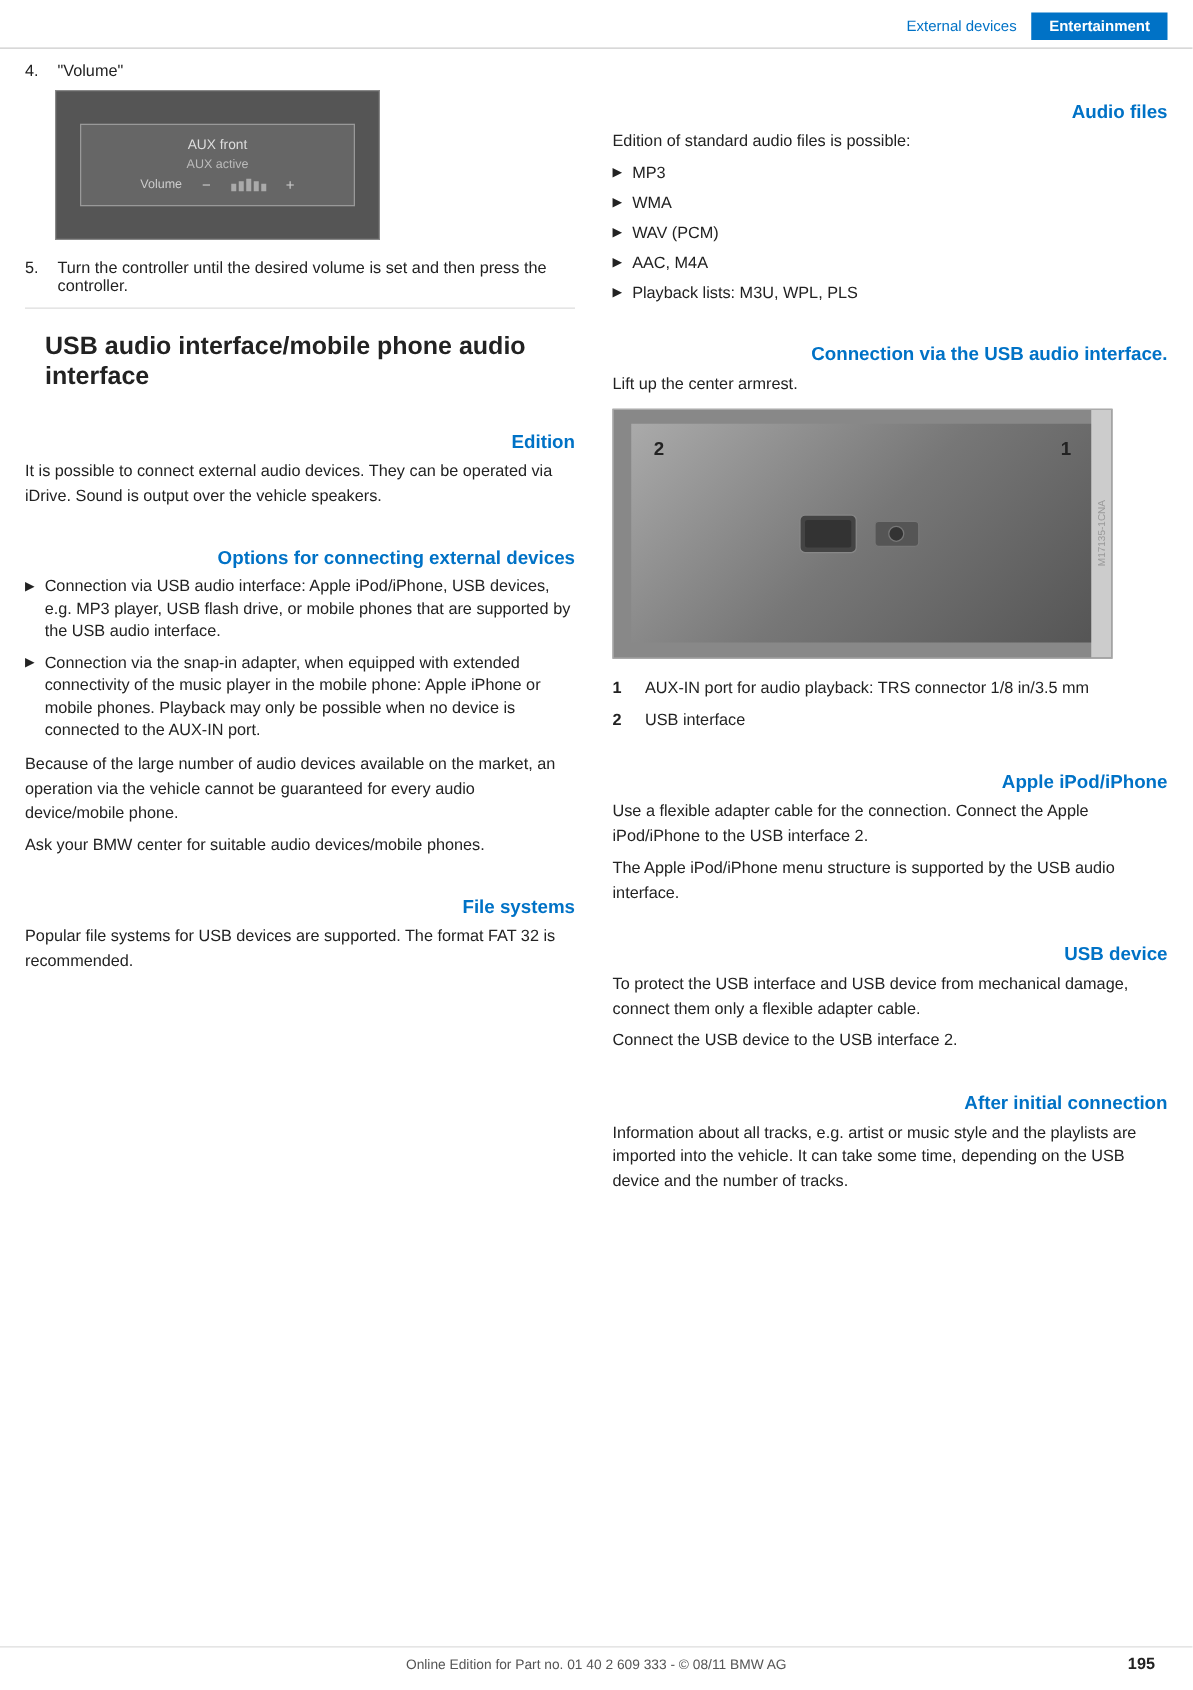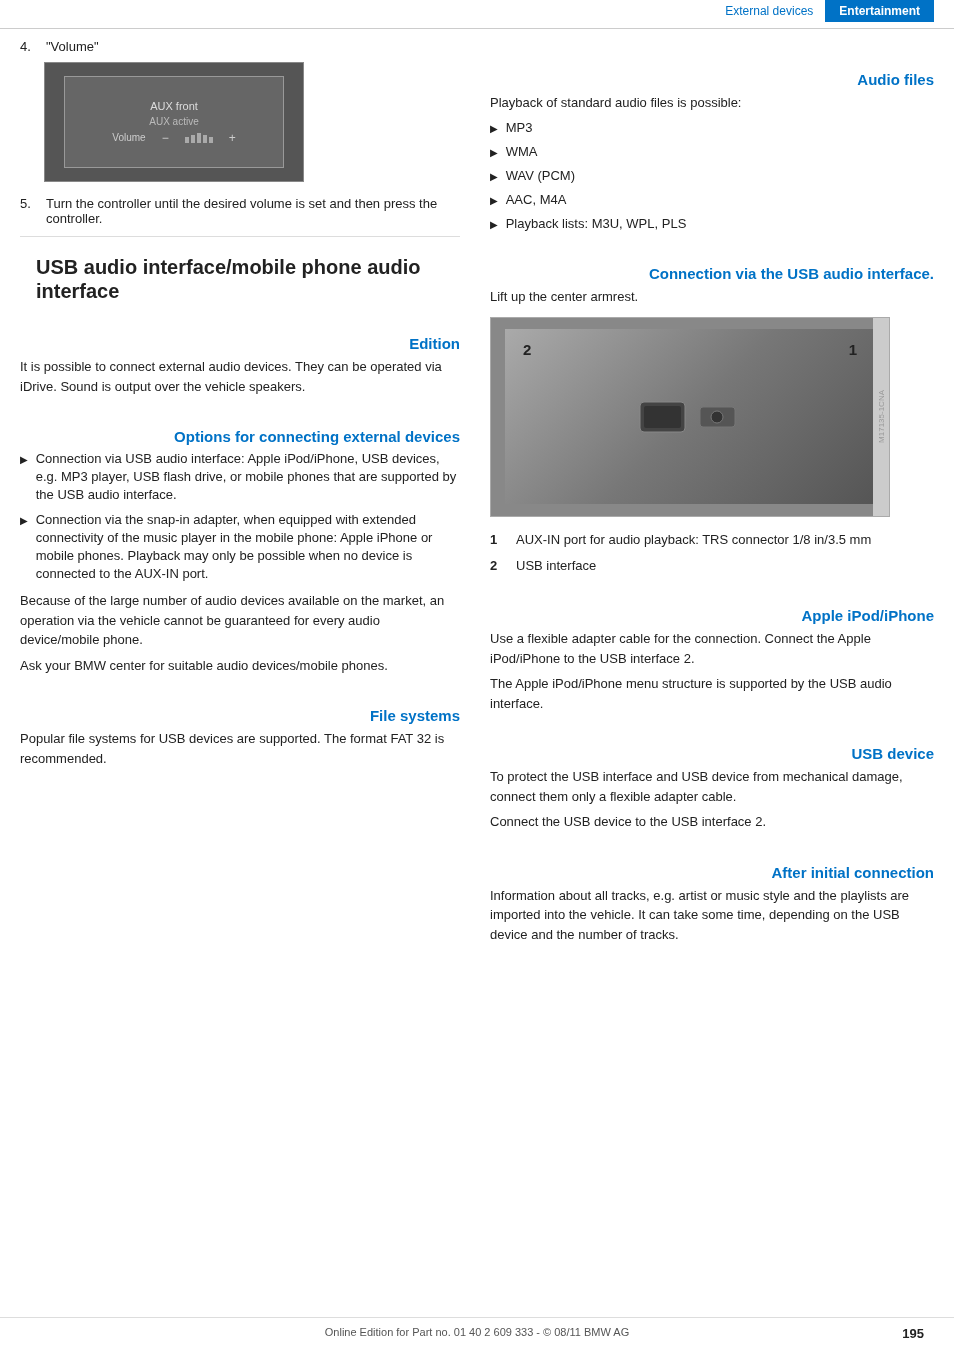--- a/index.html
+++ b/index.html
@@ -17,21 +17,21 @@
       min-height: 1352px;
       padding: 0;
       position: relative;
     }
     
     .header-bar {
       display: flex;
       justify-content: flex-end;
       align-items: center;
       border-bottom: 1px solid #ccc;
-      padding: 0 20px 6px 0;
+      padding: 10px 20px 6px 0;
       margin-bottom: 10px;
     }
     .header-external-devices {
       color: #0072c6;
       font-size: 12px;
       margin-right: 0;
       padding-right: 12px;
     }
     .header-entertainment {
       background: #0072c6;
@@ -74,21 +74,21 @@
       margin: 8px 0 14px 24px;
       display: flex;
       align-items: center;
       justify-content: center;
       position: relative;
       overflow: hidden;
     }
     .aux-image-inner {
       background: #666;
       width: 220px;
-      height: 92px;
+      height: 66px;
       display: flex;
       flex-direction: column;
       align-items: center;
       justify-content: center;
       border: 1px solid #999;
     }
     .aux-label-top {
       color: #ddd;
       font-size: 11px;
       margin-bottom: 4px;
@@ -229,21 +229,21 @@
       min-width: 16px;
     }
     
     .footer {
       position: absolute;
       bottom: 14px;
       left: 0;
       right: 0;
       display: flex;
       justify-content: center;
-      align-items: flex-start;
+      align-items: flex-end;
       font-size: 11px;
       color: #555;
       border-top: 1px solid #ddd;
       padding-top: 8px;
     }
     .footer-page-num {
       position: absolute;
       right: 30px;
       font-size: 13px;
       color: #222;
@@ -321,21 +321,21 @@
       <p class="body-text">Ask your BMW center for suitable audio devices/mobile phones.</p>
 
       <div class="section-heading">File systems</div>
       <p class="body-text">Popular file systems for USB devices are supported. The format FAT 32 is recommended.</p>
 
     </div>
 
     <div class="col-right">
 
       <div class="section-heading">Audio files</div>
-      <p class="body-text">Playback of standard audio files is possible:</p>
+      <p class="body-text">Edition of standard audio files is possible:</p>
       <ul class="bullet-list">
         <li>
           <span class="bullet-triangle">▶</span>
           <span>MP3</span>
         </li>
         <li>
           <span class="bullet-triangle">▶</span>
           <span>WMA</span>
         </li>
         <li>

